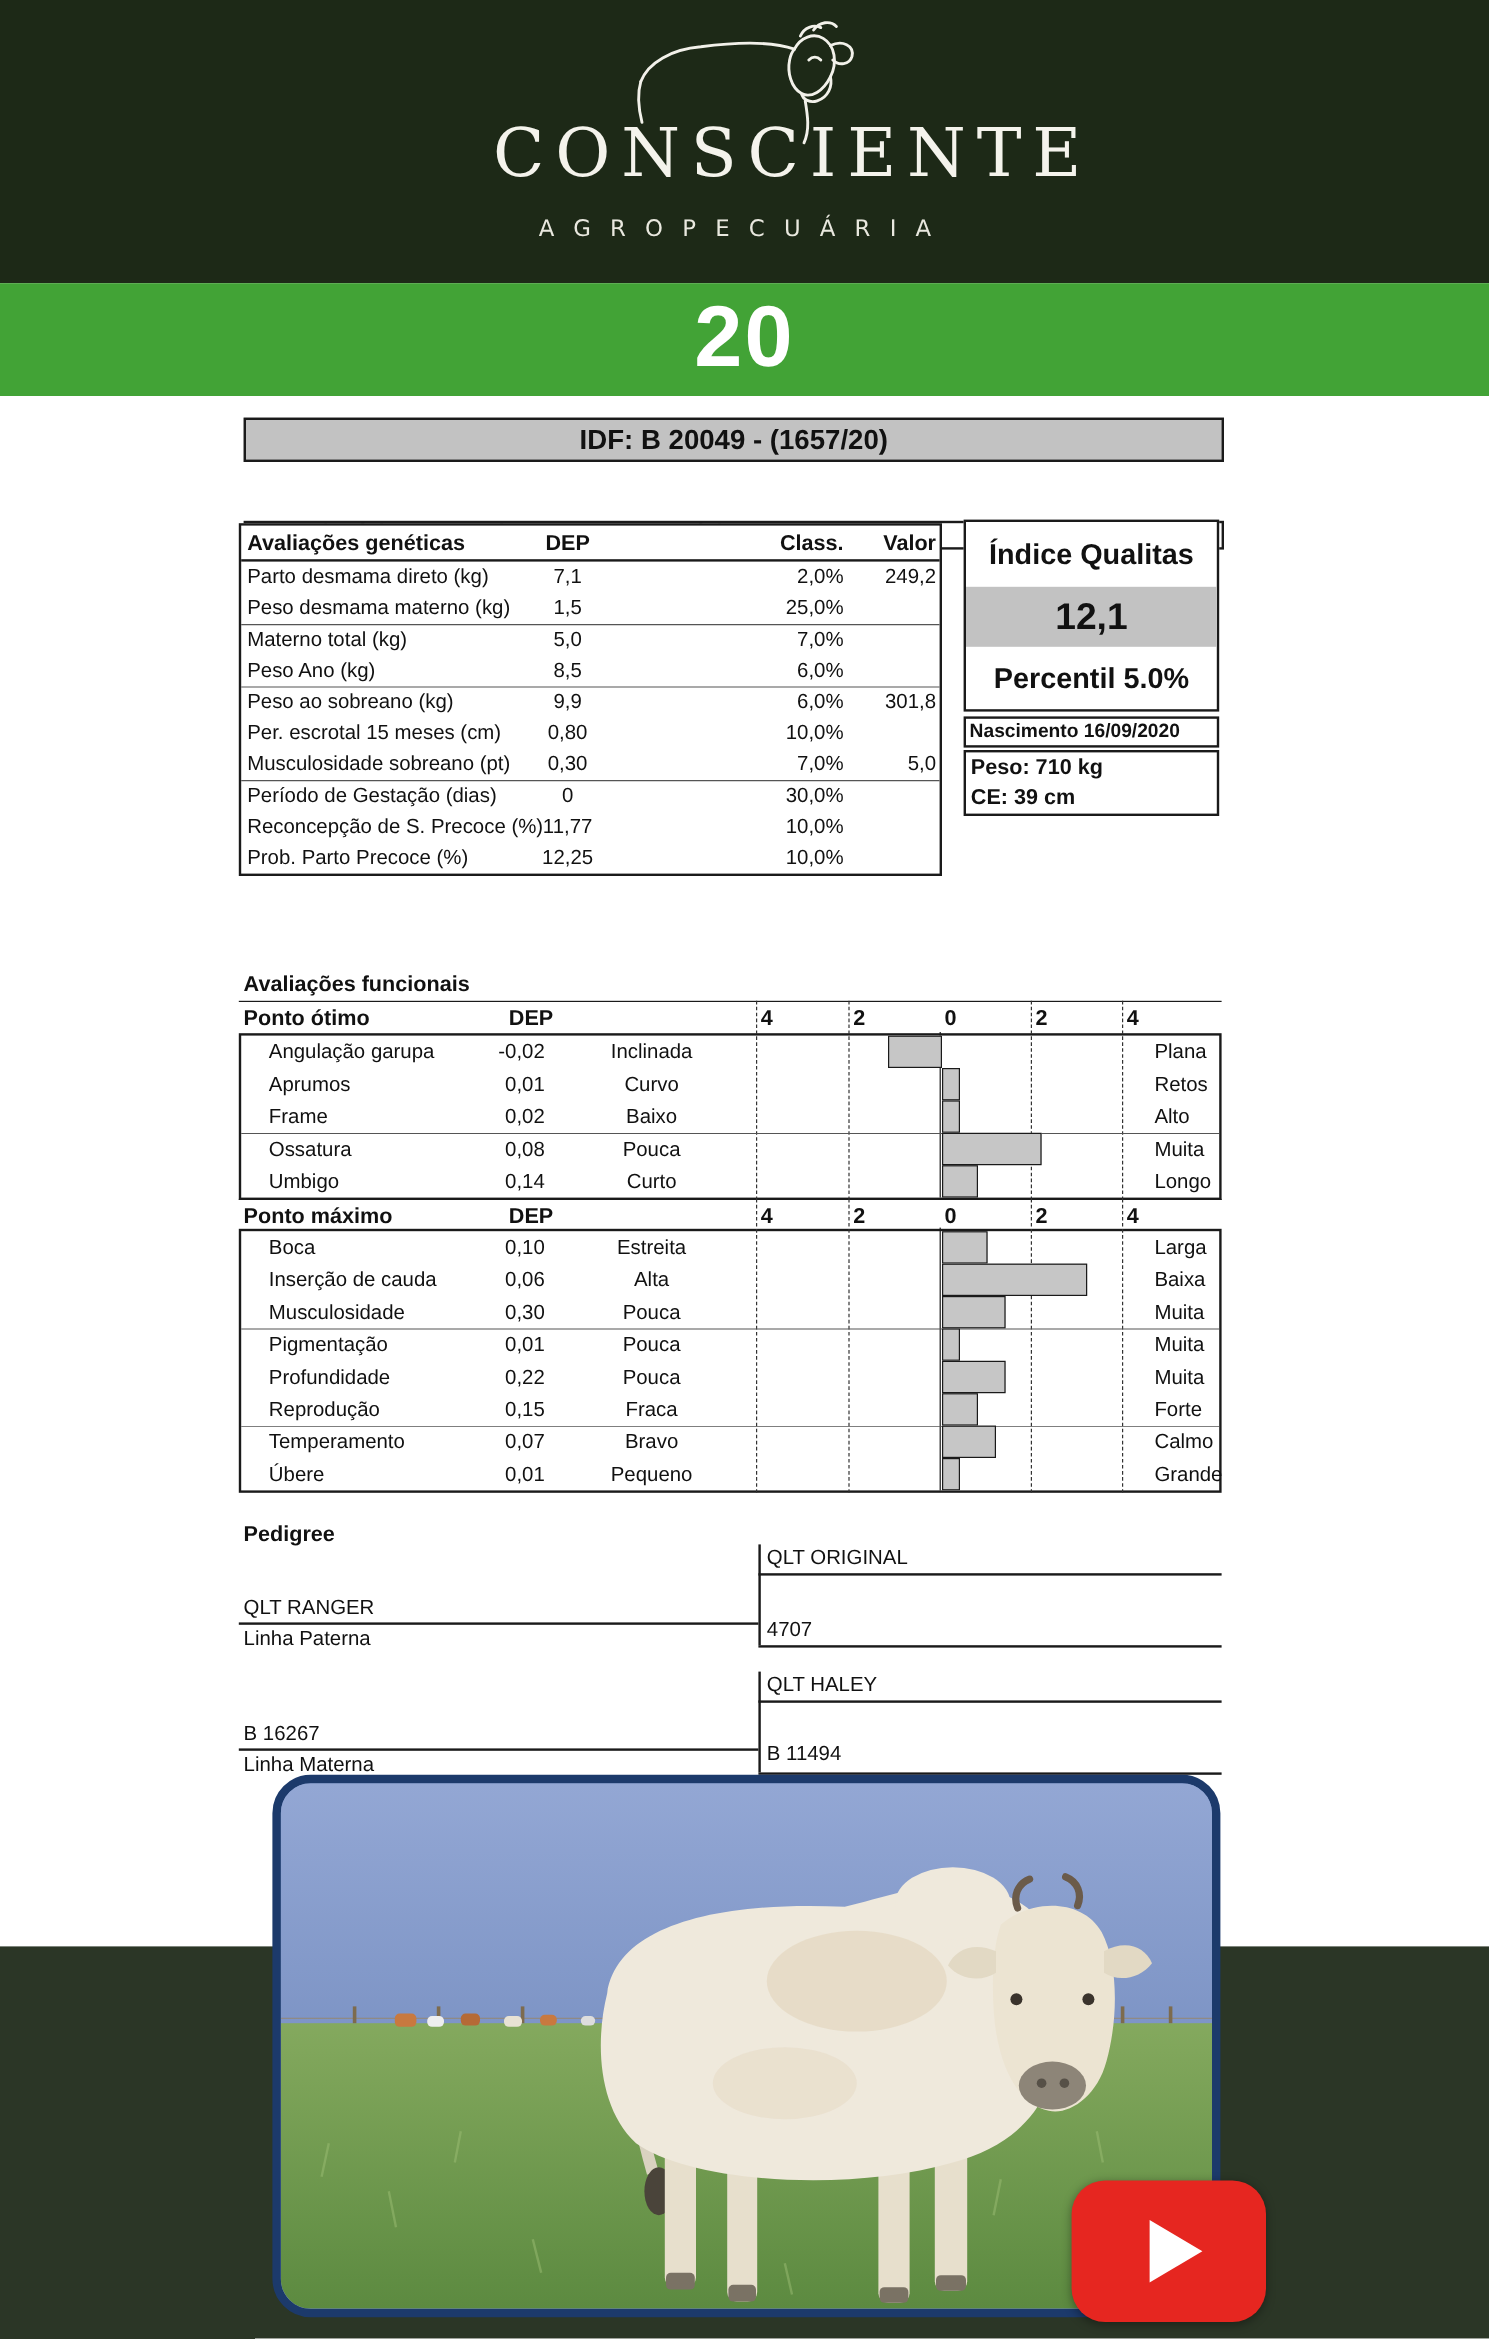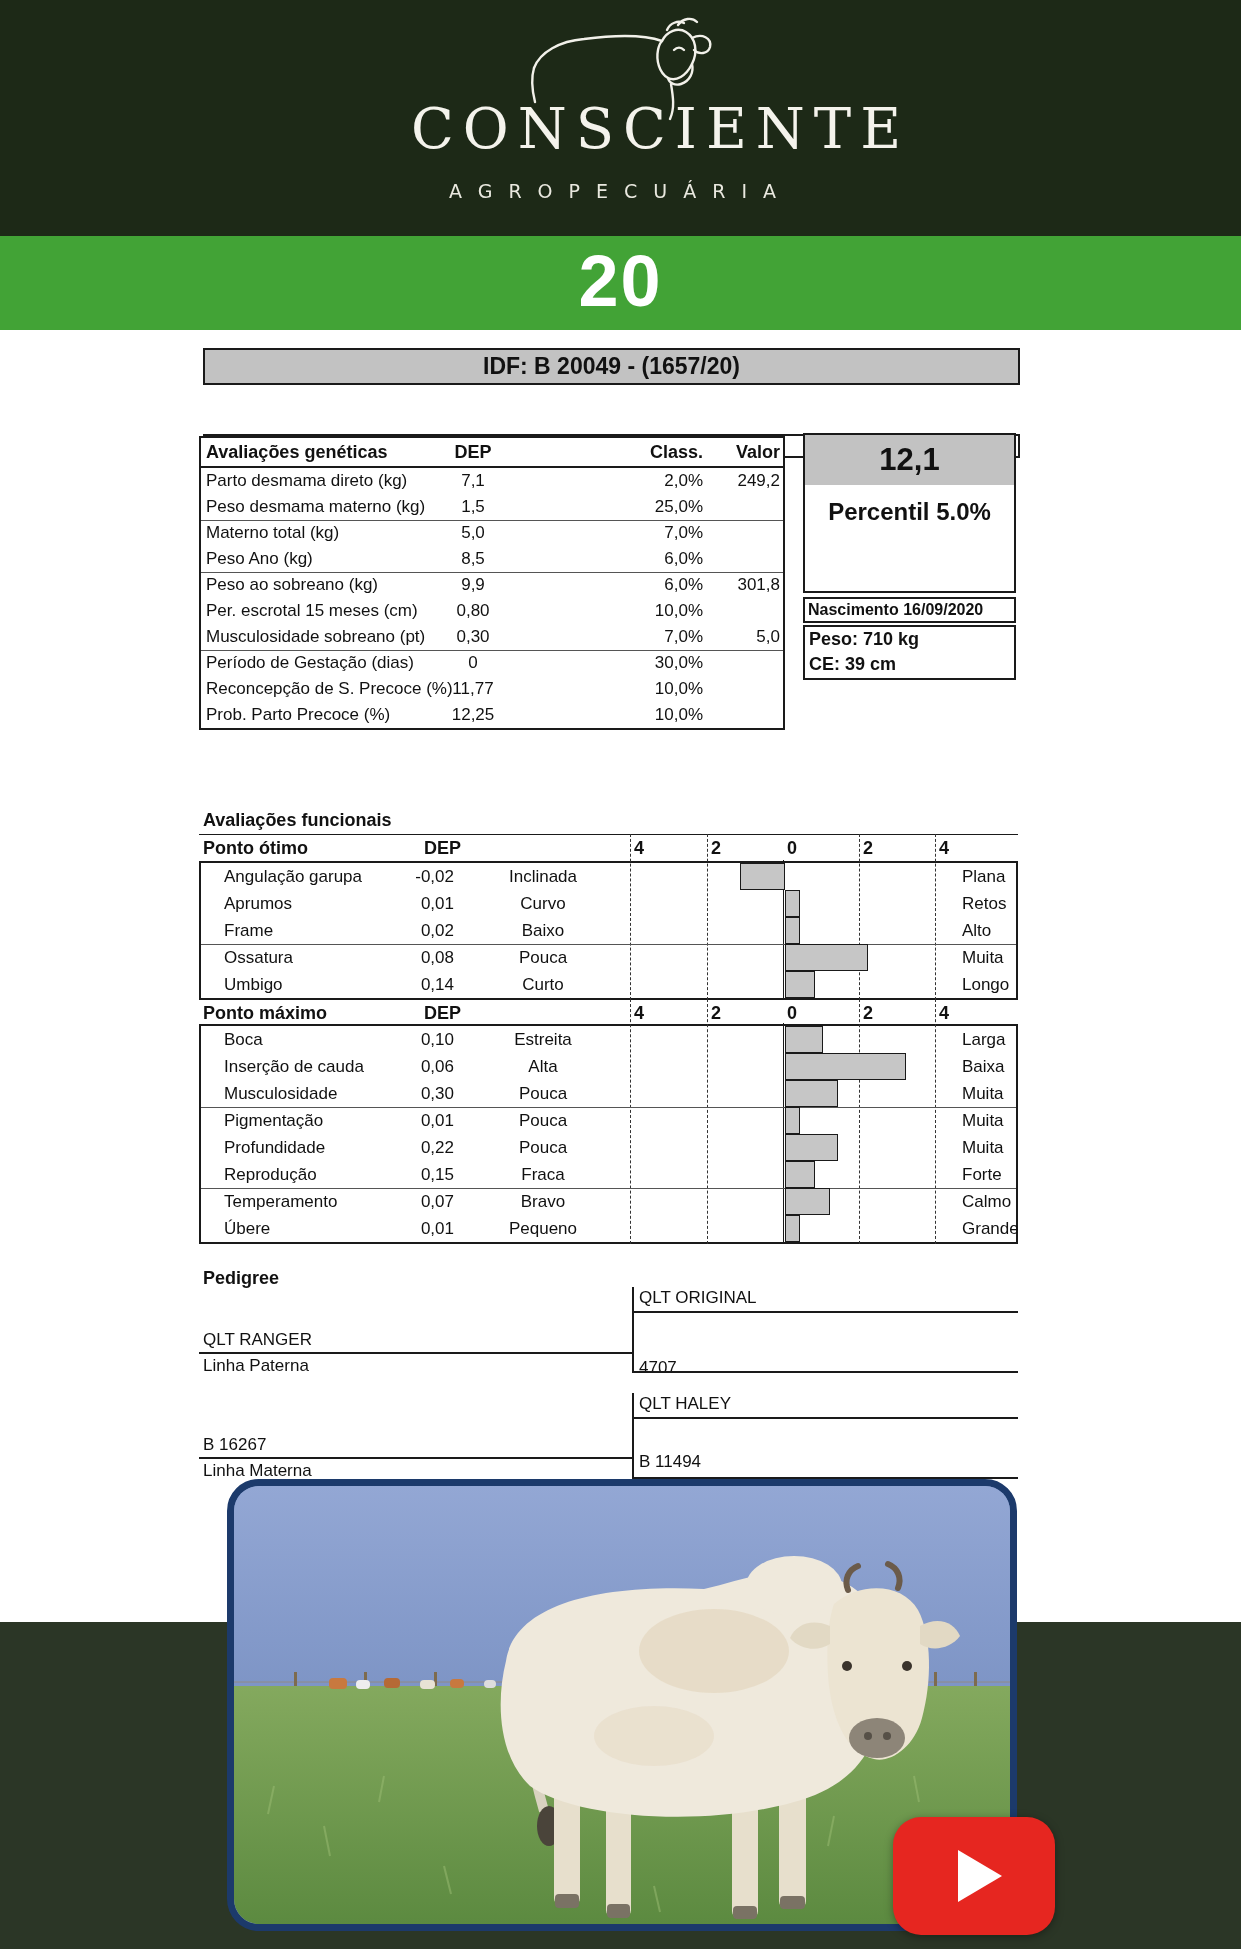--- a/index.html
+++ b/index.html
@@ -193,20 +193,21 @@
         <div class="gen-row">
           <span class="gc-label">Prob. Parto Precoce (%)</span>
           <span class="gc-dep">12,25</span>
           <span class="gc-class">10,0%</span>
           <span class="gc-valor"></span>
         </div>
       </div>
   </section>
 
   <aside class="qual-box1">
+    <div class="q-title">Índice Qualitas</div>
     <div class="q-value">12,1</div>
     <div class="q-perc">Percentil 5.0%</div>
   </aside>
   <aside class="qual-box2">Nascimento 16/09/2020</aside>
   <aside class="qual-box3">
     <div>Peso: 710 kg</div>
     <div>CE: 39 cm</div>
   </aside>
 
   <div class="func-title">Avaliações funcionais</div>
@@ -338,21 +339,21 @@
 
   <section class="ped">
     <div class="ped-title">Pedigree</div>
 
     <div class="pvl" style="left:433px;top:25px;height:84px"></div>
     <span class="nm" style="left:440px;top:26px">QLT ORIGINAL</span>
     <div class="phl" style="left:433px;width:386px;top:49px"></div>
     <span class="nm" style="left:4px;top:68px">QLT RANGER</span>
     <div class="phl" style="left:0;width:433px;top:90px"></div>
     <span class="nm" style="left:4px;top:94px">Linha Paterna</span>
-    <span class="nm" style="left:440px;top:96px">4707</span>
+    <span class="nm" style="left:440px;top:86px">4707</span>
     <div class="phl" style="left:433px;width:386px;top:109px"></div>
 
     <div class="pvl" style="left:433px;top:131px;height:84px"></div>
     <span class="nm" style="left:440px;top:132px">QLT HALEY</span>
     <div class="phl" style="left:433px;width:386px;top:155px"></div>
     <span class="nm" style="left:4px;top:173px">B 16267</span>
     <div class="phl" style="left:0;width:433px;top:195px"></div>
     <span class="nm" style="left:4px;top:199px">Linha Materna</span>
     <span class="nm" style="left:440px;top:190px">B 11494</span>
     <div class="phl" style="left:433px;width:386px;top:215px"></div>

